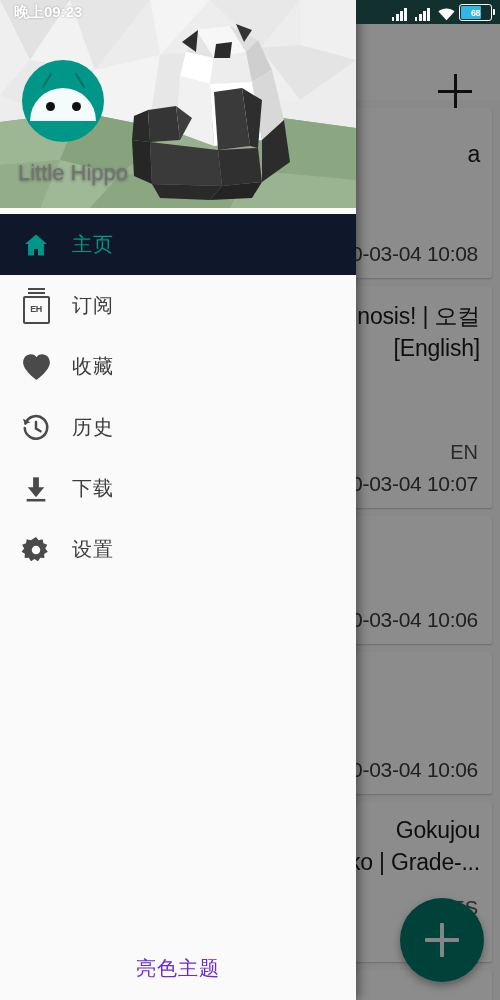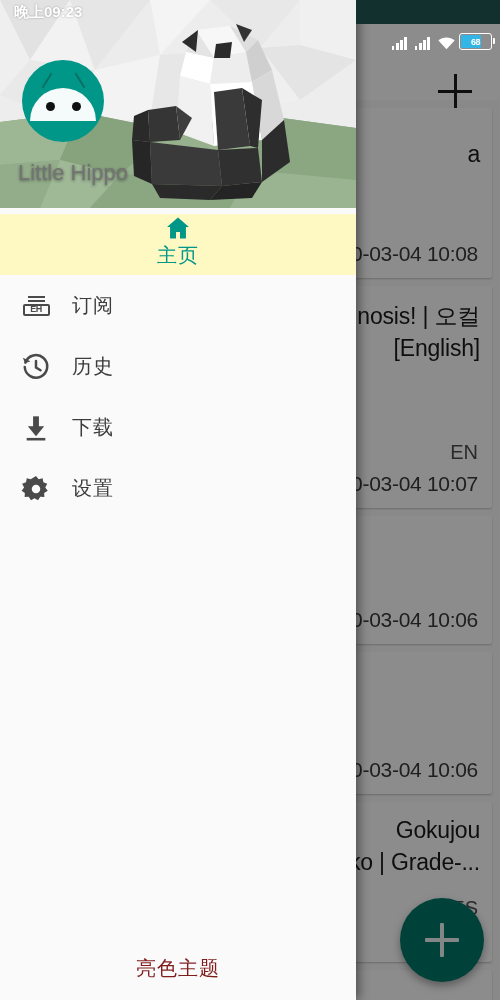--- a/index.html
+++ b/index.html
@@ -137,21 +137,20 @@
     font-weight: bold;
     text-shadow: 0 0 2px rgba(0,0,0,0.35);
   }
   #statusbar .sb-icons {
     position: absolute;
     right: 8px; top: 3px;
     display: flex;
     align-items: flex-end;
     gap: 4px;
     height: 18px;
-    margin-top: 29px;
   }
   .sig {
     display: flex;
     align-items: flex-end;
     gap: 1px;
     height: 14px;
   }
   .sig i {
     display: block;
     width: 3px;
@@ -269,48 +268,48 @@
   }
 
   #menu { position: relative; padding-top: 6px; }
   .menu-item {
     position: relative;
     height: 61px;
     display: flex;
     align-items: center;
     cursor: pointer;
   }
-  .menu-item.selected { background: #fef9c3; flex-direction: column; }
+  .menu-item.selected { background: #0f172a; }
   .menu-ico {
     width: 72px;
     display: flex;
     align-items: center;
     justify-content: center;
     flex: none;
   }
   .menu-label {
     font-size: 20px;
     color: #3c3c3c;
     letter-spacing: 1px;
   }
   .menu-item.selected .menu-label { color: #009688; }
 
   #theme-toggle {
     position: absolute;
     left: 0; right: 0;
     top: 955px;
     text-align: center;
     font-size: 20px;
-    color: #7f1d1d;
+    color: #6d28d9;
     letter-spacing: 1px;
     cursor: pointer;
   }
 
   .ehbox {
-    width: 27px; height: 20px;
+    width: 27px; height: 36px;
     position: relative;
   }
   .ehbox .lid1, .ehbox .lid2 {
     position: absolute;
     left: 5px; right: 5px;
     height: 2px;
     background: #4a4a4a;
   }
   .ehbox .lid1 { top: 0; }
   .ehbox .lid2 { top: 4px; }
@@ -474,20 +473,28 @@
           <span class="ehbox">
             <span class="lid1"></span>
             <span class="lid2"></span>
             <span class="body">EH</span>
           </span>
         </span>
         <span class="menu-label">订阅</span>
       </div>
 
 
+      <div class="menu-item">
+        <span class="menu-ico">
+          <svg width="31" height="28" viewBox="0 0 24 22" fill="#4a4a4a">
+            <path d="M12 21S1.5 13.8 1.5 7.4C1.5 3.8 4.2 1 7.6 1c2 0 3.6 1 4.4 2.3C12.8 2 14.4 1 16.4 1c3.4 0 6.1 2.8 6.1 6.4C22.5 13.8 12 21 12 21z"></path>
+          </svg>
+        </span>
+        <span class="menu-label">收藏</span>
+      </div>
 
       <div class="menu-item">
         <span class="menu-ico">
           <svg width="30" height="30" viewBox="0 0 24 24" fill="none" stroke="#4a4a4a" stroke-width="2">
             <path d="M3.5 8.5A9 9 0 1 1 3 12" stroke-linecap="round"></path>
             <polyline points="1.5,4.5 3.2,9 7.6,7.4" fill="#4a4a4a" stroke="none"></polyline>
             <path d="M12 7.2v5.2l3.6 2.2" stroke-linecap="round"></path>
           </svg>
         </span>
         <span class="menu-label">历史</span>

